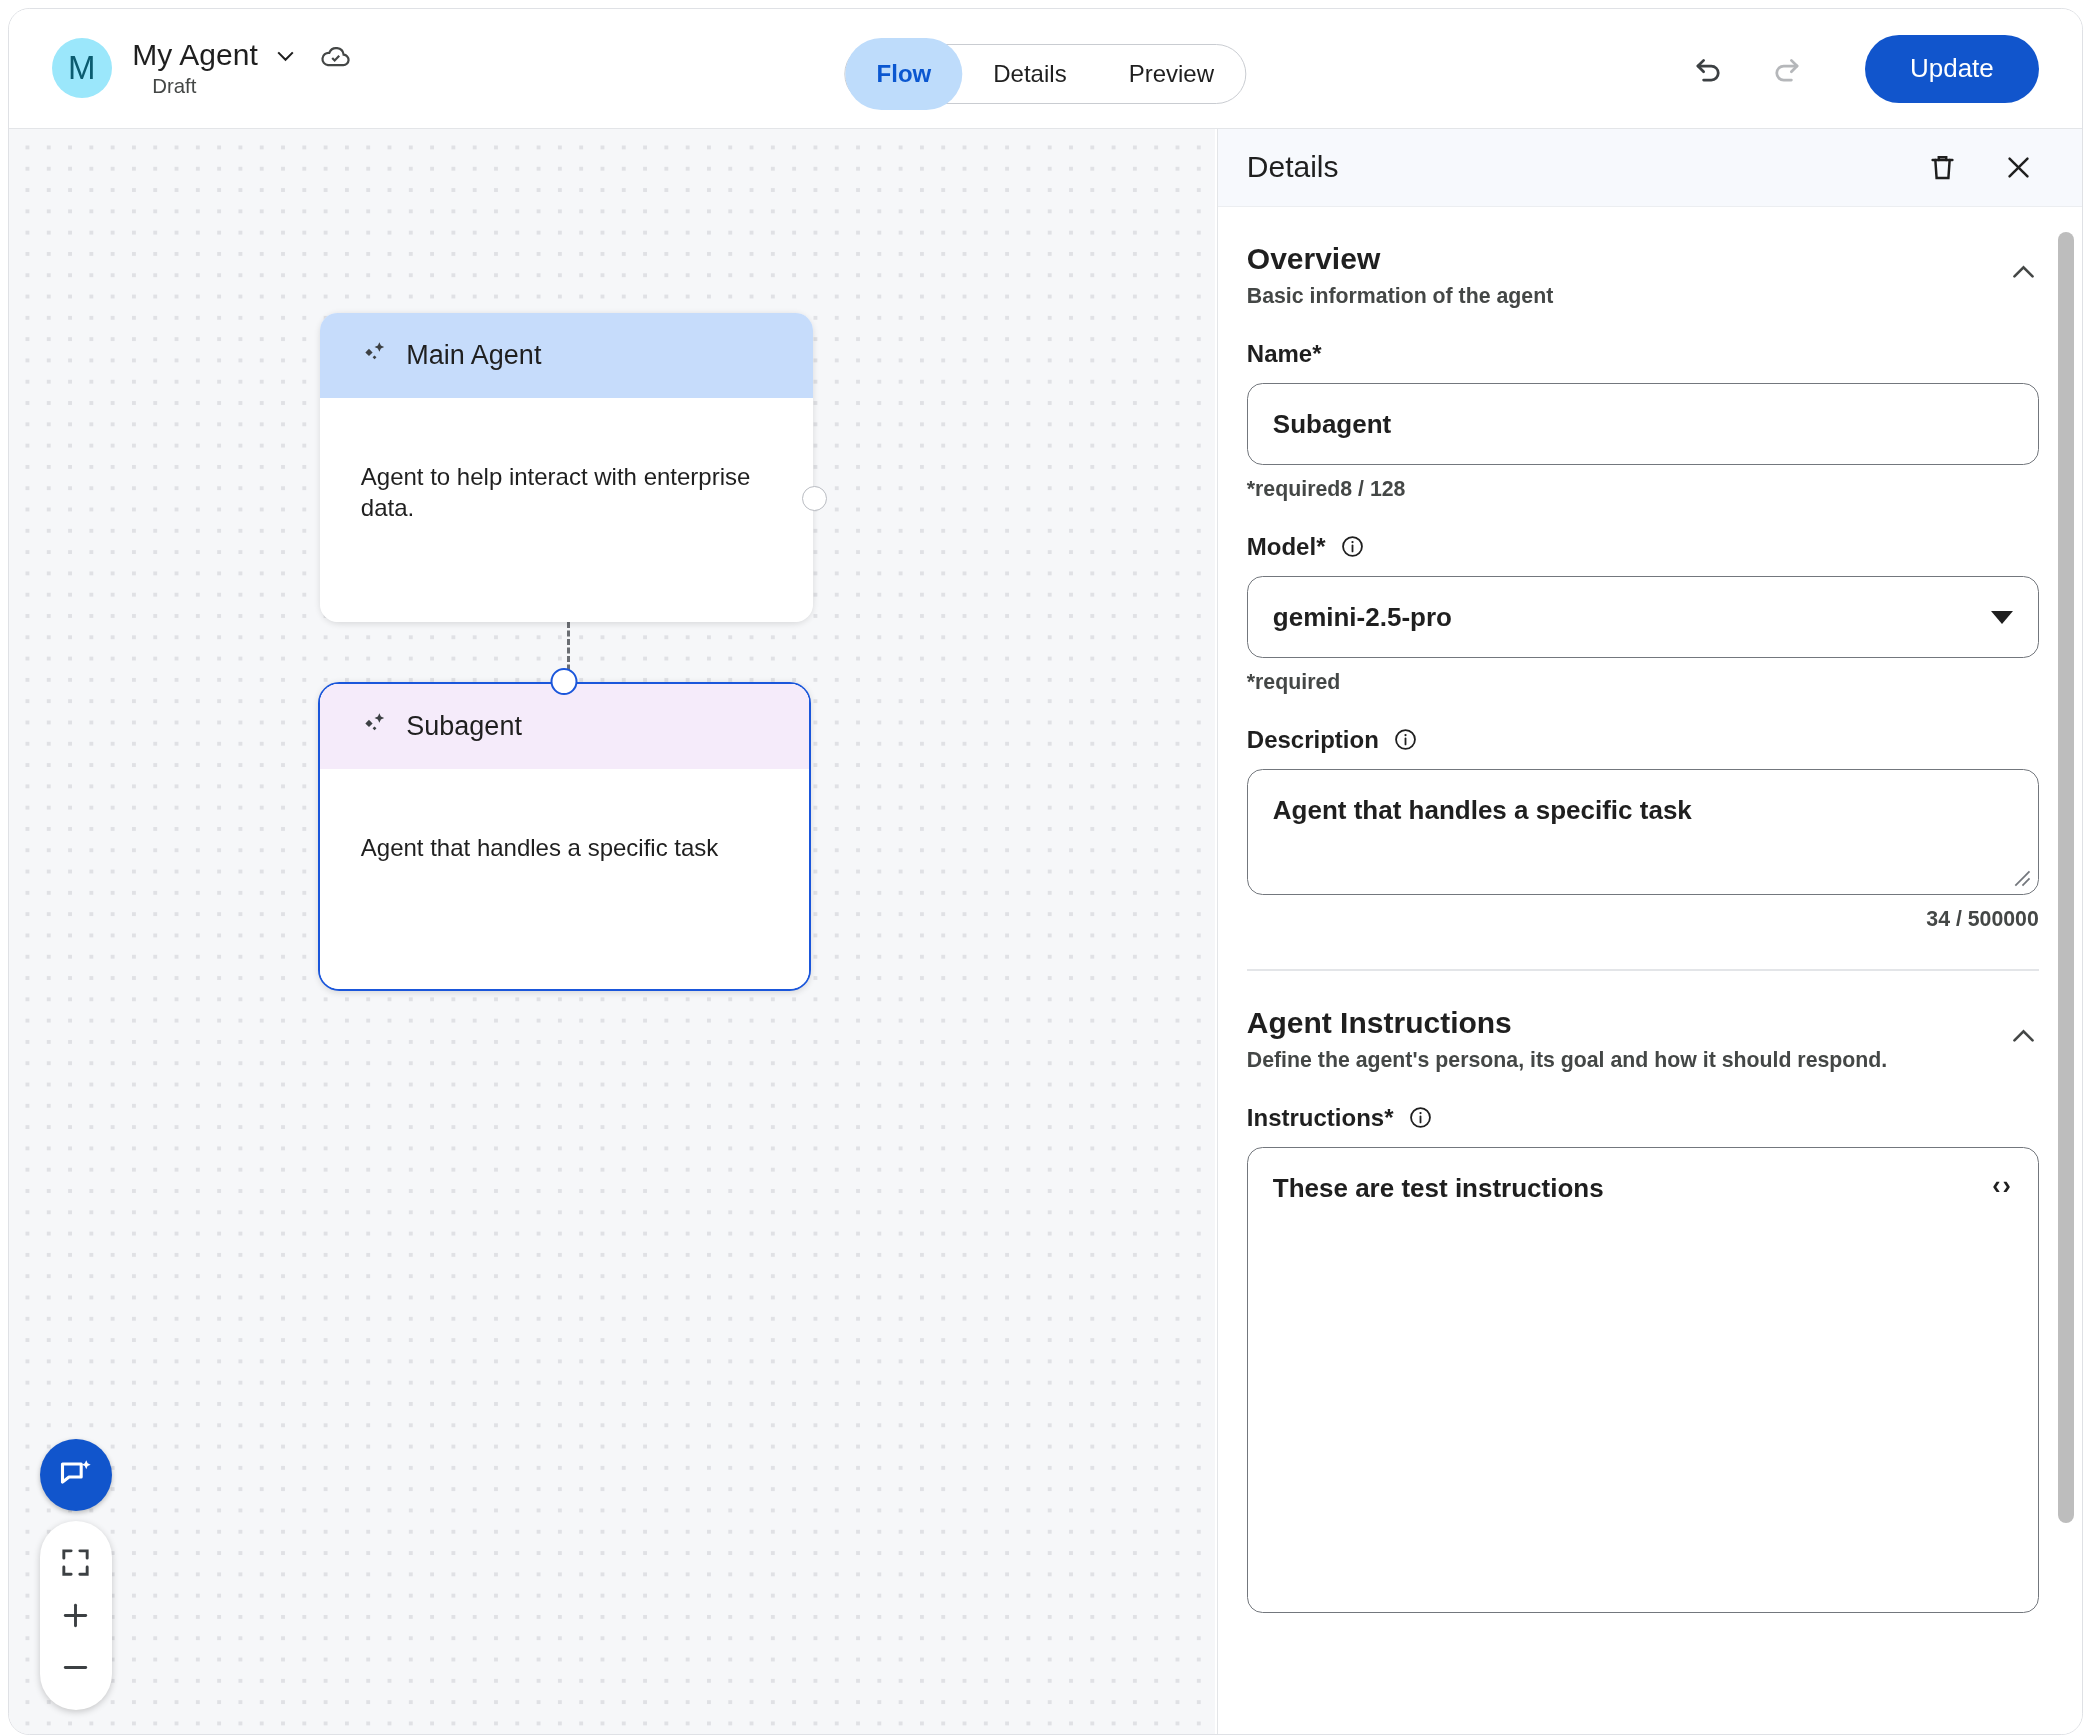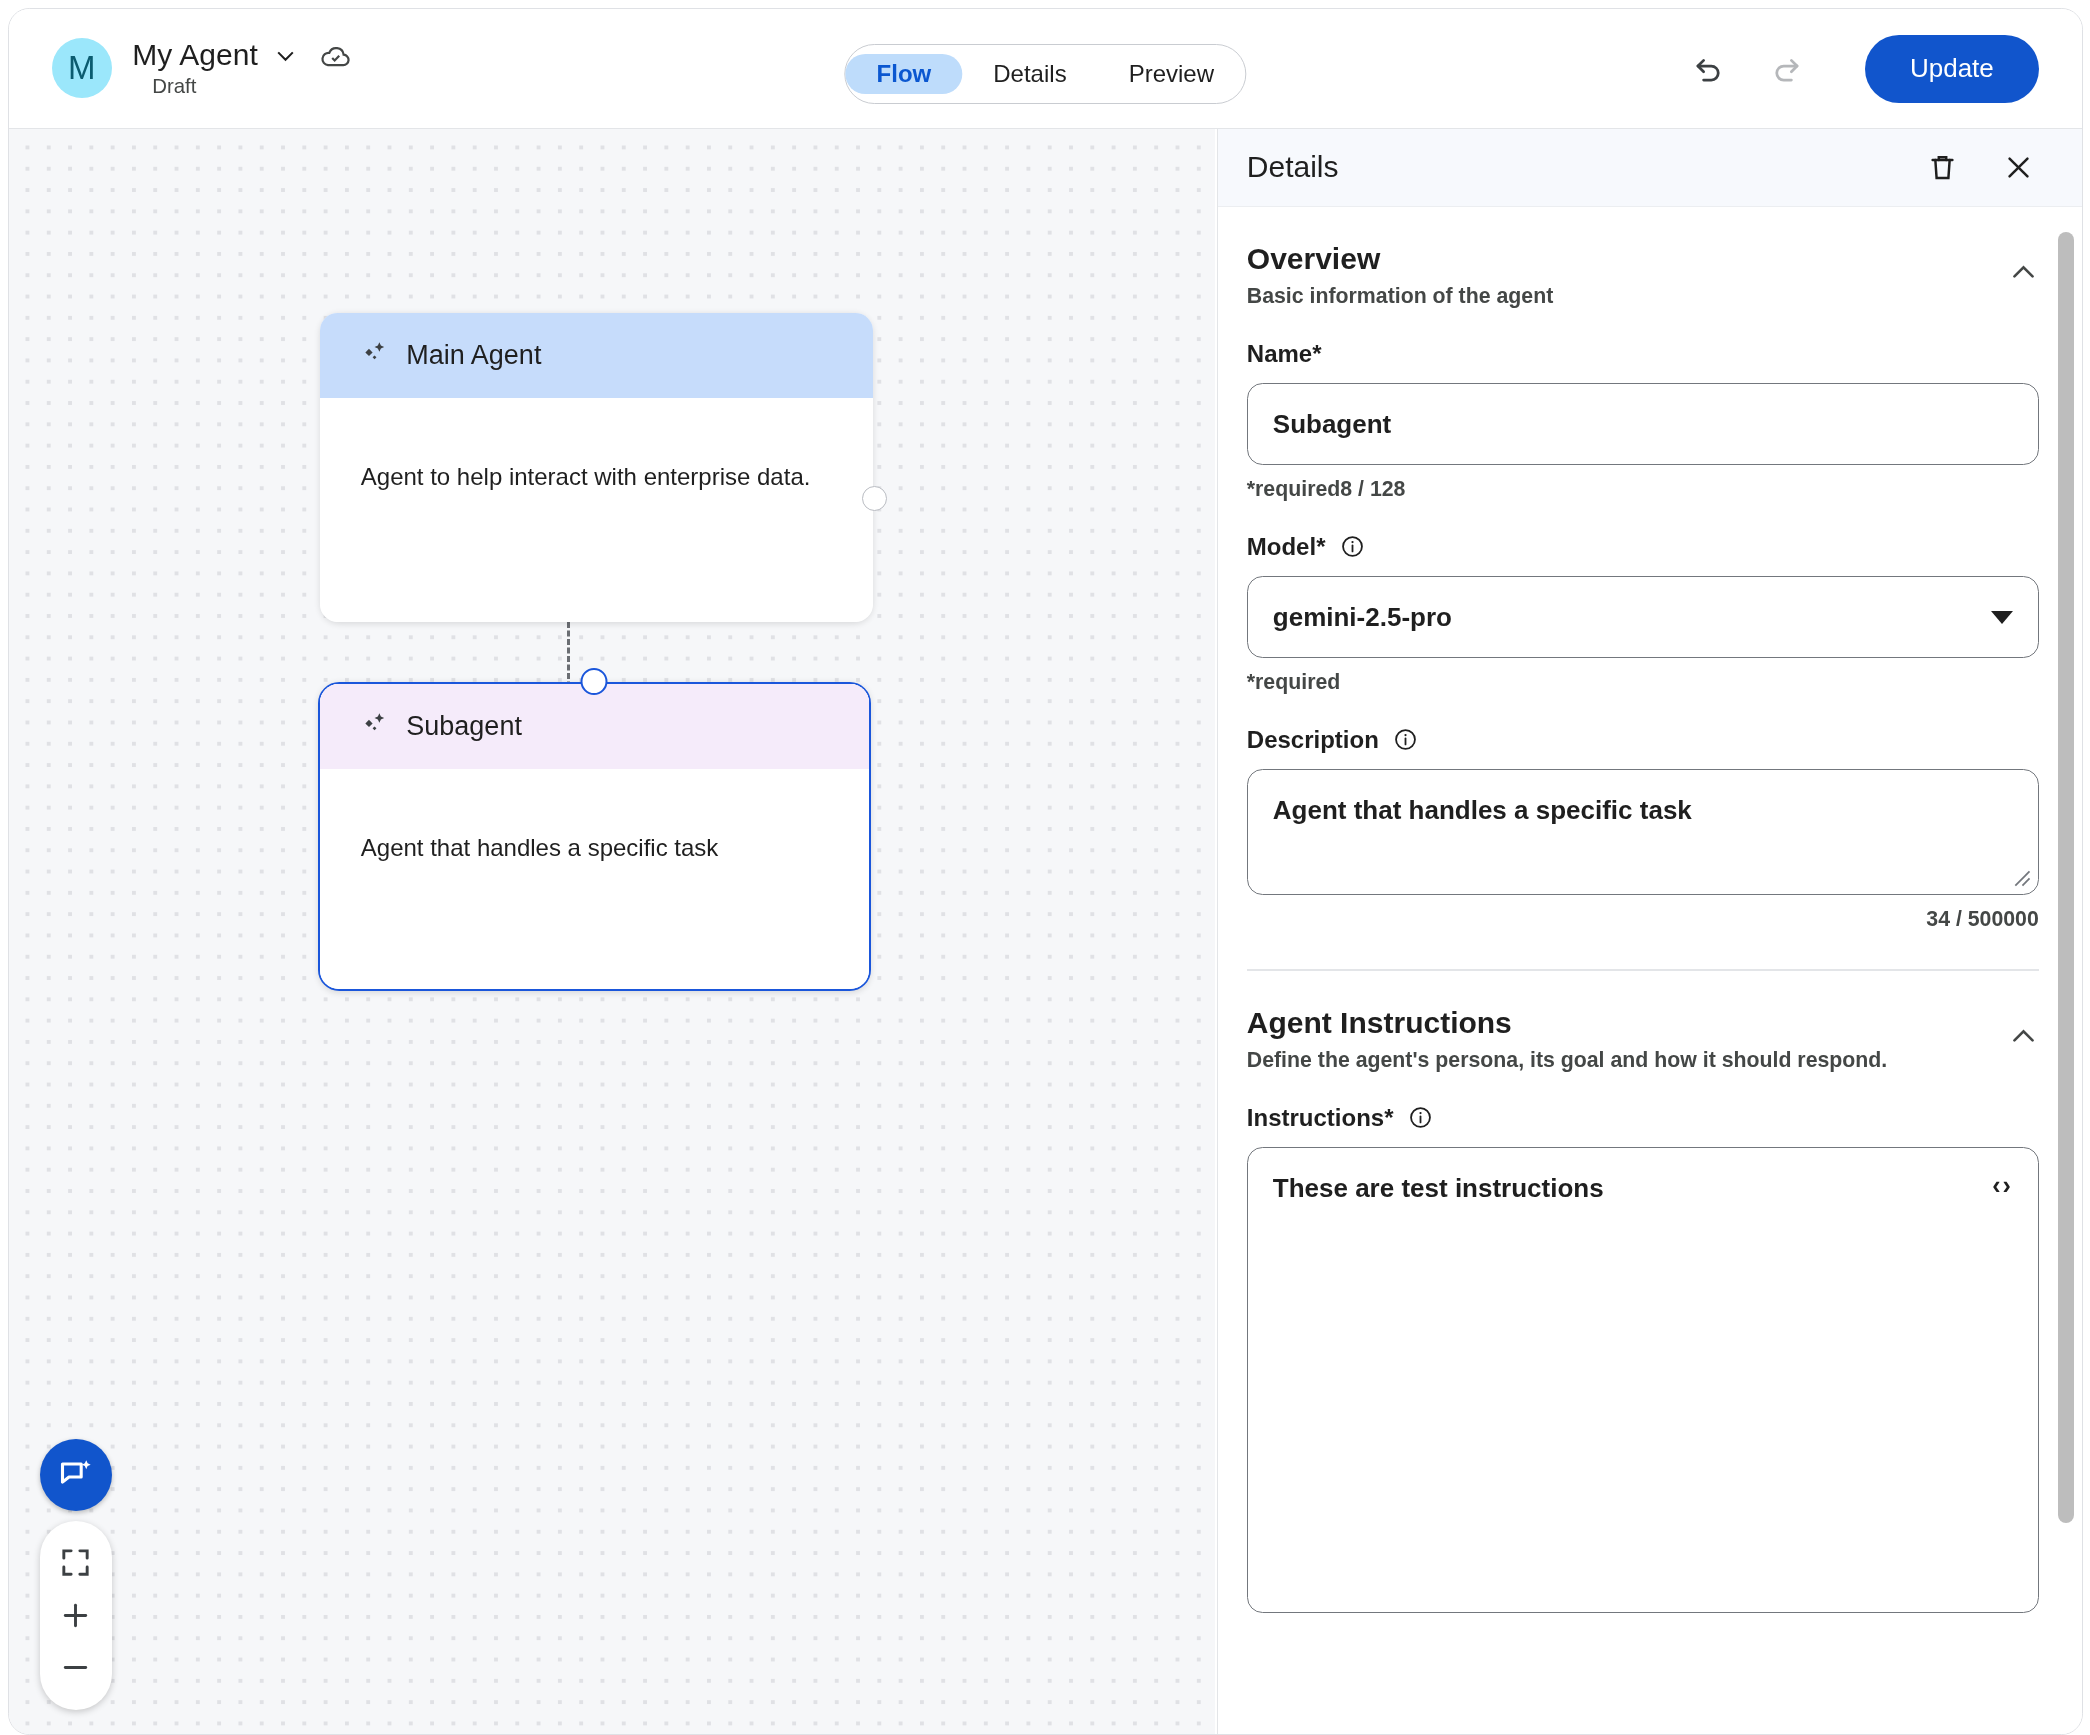--- a/index.html
+++ b/index.html
@@ -49,21 +49,21 @@
   .tabs-wrap {
     position: absolute; left: 50%; transform: translateX(-50%);
     top: 35px;
     display: flex; align-items: center;
     border: 1.9px solid #c9ccd1;
     border-radius: 97px;
     height: 60px; padding: 0;
     background: #fff;
   }
   .tab {
-    height: 40px; display: flex; align-items: center; justify-content: center;
+    height: 72px; display: flex; align-items: center; justify-content: center;
     padding: 0 31px; border-radius: 97px;
     font-size: 24px; color: #1f1f1f; cursor: pointer;
     white-space: nowrap;
   }
   .tab.active { background: #BEDCFB; color: #0b57d0; font-weight: 700; }
 
   .topbar-right {
     position: absolute; right: 43px; top: 0; height: 120px;
     display: flex; align-items: center; gap: 37px;
   }
@@ -82,21 +82,21 @@
     width: 1206px; bottom: 0;
     background-color: #f6f7f9;
     background-image: radial-gradient(#e0e1e5 2.1px, transparent 2.2px);
     background-size: 21.3px 21.3px;
     background-position: 7.8px 7.8px;
     overflow: hidden;
   }
 
   .node {
     position: absolute;
-    width: 553px; height: 309px;
+    width: 493px; height: 309px;
     background: #fff;
     border-radius: 19.4px;
     box-shadow: 0 1.9px 6.8px rgba(0,0,0,.12);
     overflow: visible;
   }
   .node-inner {
     width: 100%; height: 100%;
     border-radius: 17.5px; overflow: hidden;
     background: #fff;
   }

